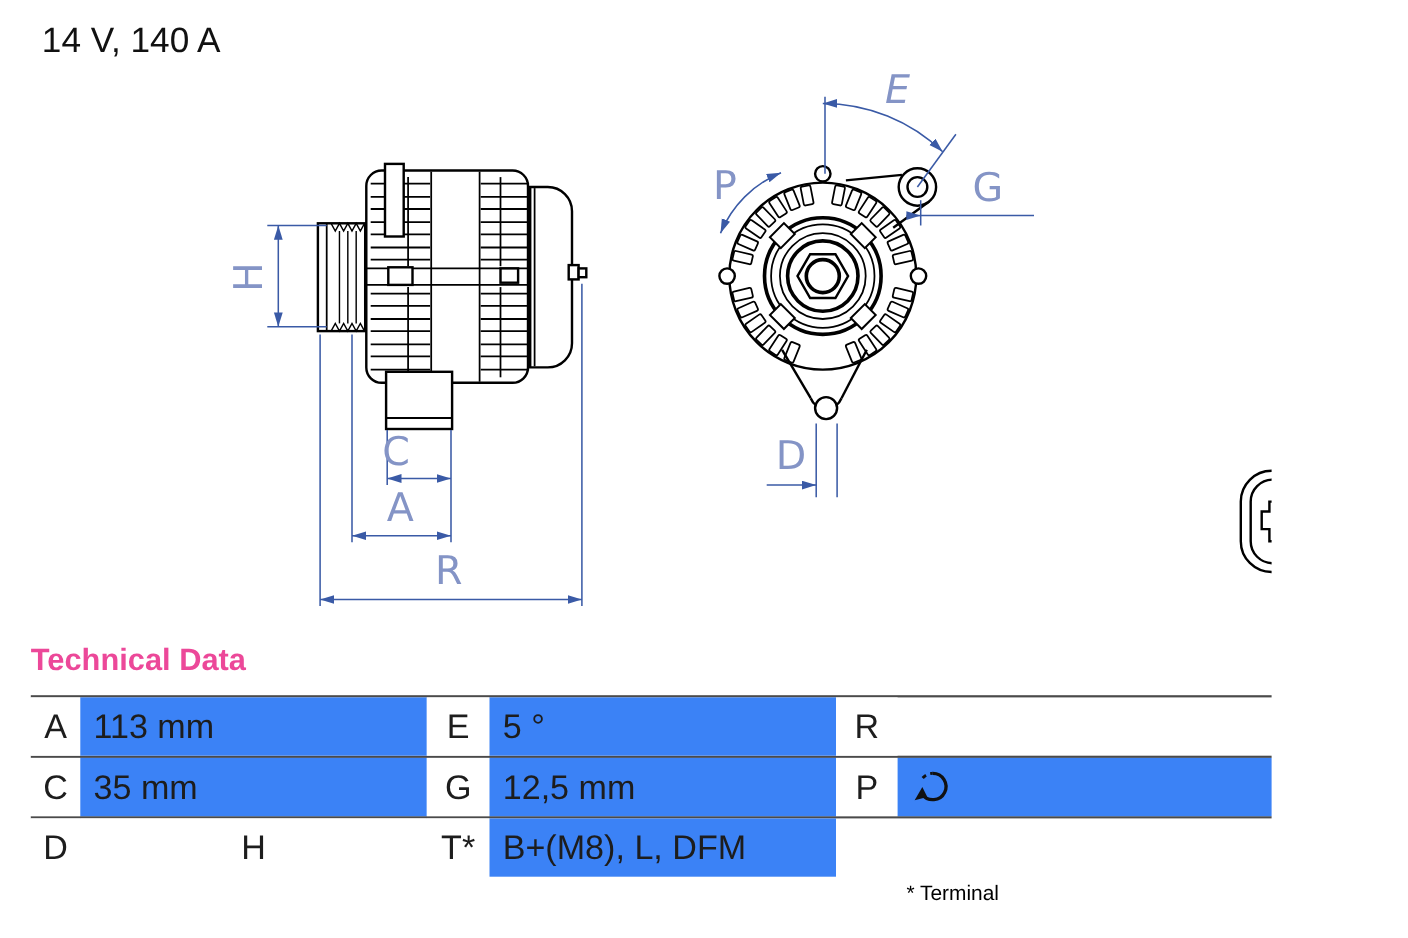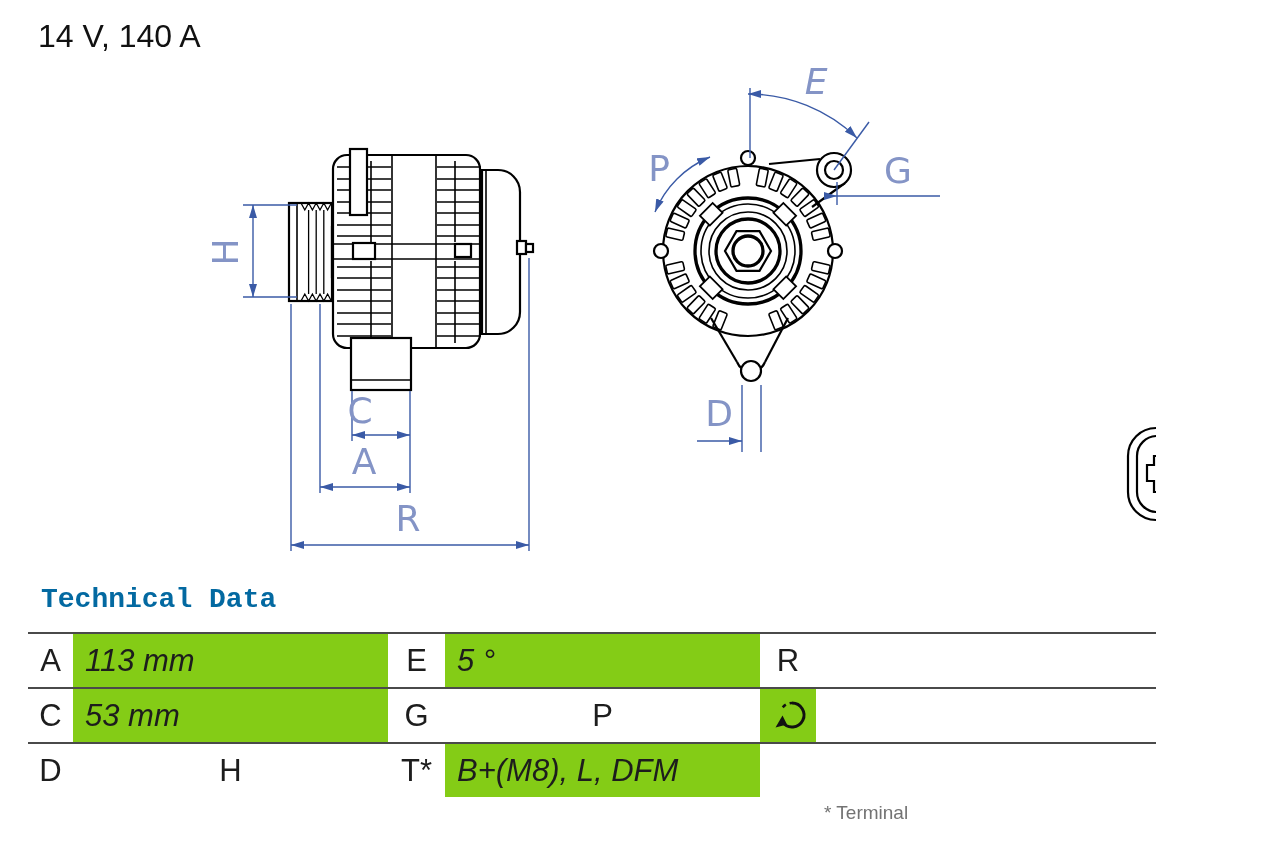--- a/index.html
+++ b/index.html
@@ -1,30 +1,30 @@
 <!DOCTYPE html>
 <html><head>
 <meta charset="utf-8">
 <style>
   html,body{margin:0;padding:0;background:#fff;}
   #page{position:relative;width:1156px;height:853px;background:#ffffff;overflow:hidden;
         font-family:"Liberation Sans",sans-serif;color:#1a1a1a;}
   .title{position:absolute;left:38px;top:18px;font-size:32px;font-weight:400;color:#111;}
   #drawing{position:absolute;left:0;top:0;}
-  .heading{position:absolute;left:41px;top:584px;font-size:28px;font-weight:700;color:#0369a1;font-family:Liberation Mono, monospace;}
+  .heading{position:absolute;left:28px;top:584px;font-size:28px;font-weight:700;color:#ec4899;}
   
   .tdata{position:absolute;left:28px;top:632px;width:1229px;}
   .tr{display:grid;grid-template-columns:45px 315px 57px 315px 56px 1fr;
       height:53px;border-top:2px solid #4a4a4a;}
   .tr:last-of-type{border-bottom:2px solid #4a4a4a;}
   .tl{background:#fff;display:flex;align-items:center;justify-content:center;
       font-size:31px;color:#1d1d1d;}
-  .tv{background:#84cc16;display:flex;align-items:center;padding-left:12px;
-      font-size:31px;color:#1d1d1d;font-style:italic;}
-  .footnote{margin-left:796px;margin-top:5px;font-size:19px;color:#737373;}
+  .tv{background:#3b82f6;display:flex;align-items:center;padding-left:12px;
+      font-size:31px;color:#1d1d1d;}
+  .footnote{margin-left:796px;margin-top:5px;font-size:19px;color:#000000;}
   .roticon{display:block;}
   
   .blk{stroke:#000;stroke-width:2.2;fill:none;}
   .blkf{stroke:#000;stroke-width:2.2;fill:#fff;}
   .thin{stroke:#000;stroke-width:1.6;fill:none;}
   .thin2{stroke:#000;stroke-width:1.3;fill:none;}
   .bold{stroke:#000;stroke-width:3.3;fill:none;}
   .dim{stroke:#3a5aa6;stroke-width:1.4;fill:none;}
   .dlab{fill:#8494c6;font-family:"DejaVu Sans",sans-serif;font-size:36px;}
   .clab{fill:#111;font-family:"Liberation Sans",sans-serif;font-size:21px;}
@@ -239,22 +239,23 @@
   <div class="tdata">
     <div class="tr">
       <div class="tl">A</div>
       <div class="tv">113 mm</div>
       <div class="tl">E</div>
       <div class="tv">5 °</div>
       <div class="tl">R</div>
     </div>
     <div class="tr">
       <div class="tl">C</div>
-      <div class="tv">53 mm</div>
+      <div class="tv">35 mm</div>
       <div class="tl">G</div>
+      <div class="tv">12,5 mm</div>
       <div class="tl">P</div>
       <div class="tv">
         <svg class="roticon" width="40" height="36" viewBox="0 0 40 36">
           <path d="M20,5 A12,12 0 1 1 10.4,24.2" fill="none" stroke="#111" stroke-width="3"></path>
           <path d="M10.8,9.3 A12,12 0 0 1 20,5" fill="none" stroke="#111" stroke-width="2.6" stroke-dasharray="4 4"></path>
           <polygon points="3.5,29.5 15,26.5 10.5,17.5" fill="#111"></polygon>
         </svg>
       </div>
     </div>
     <div class="tr">

